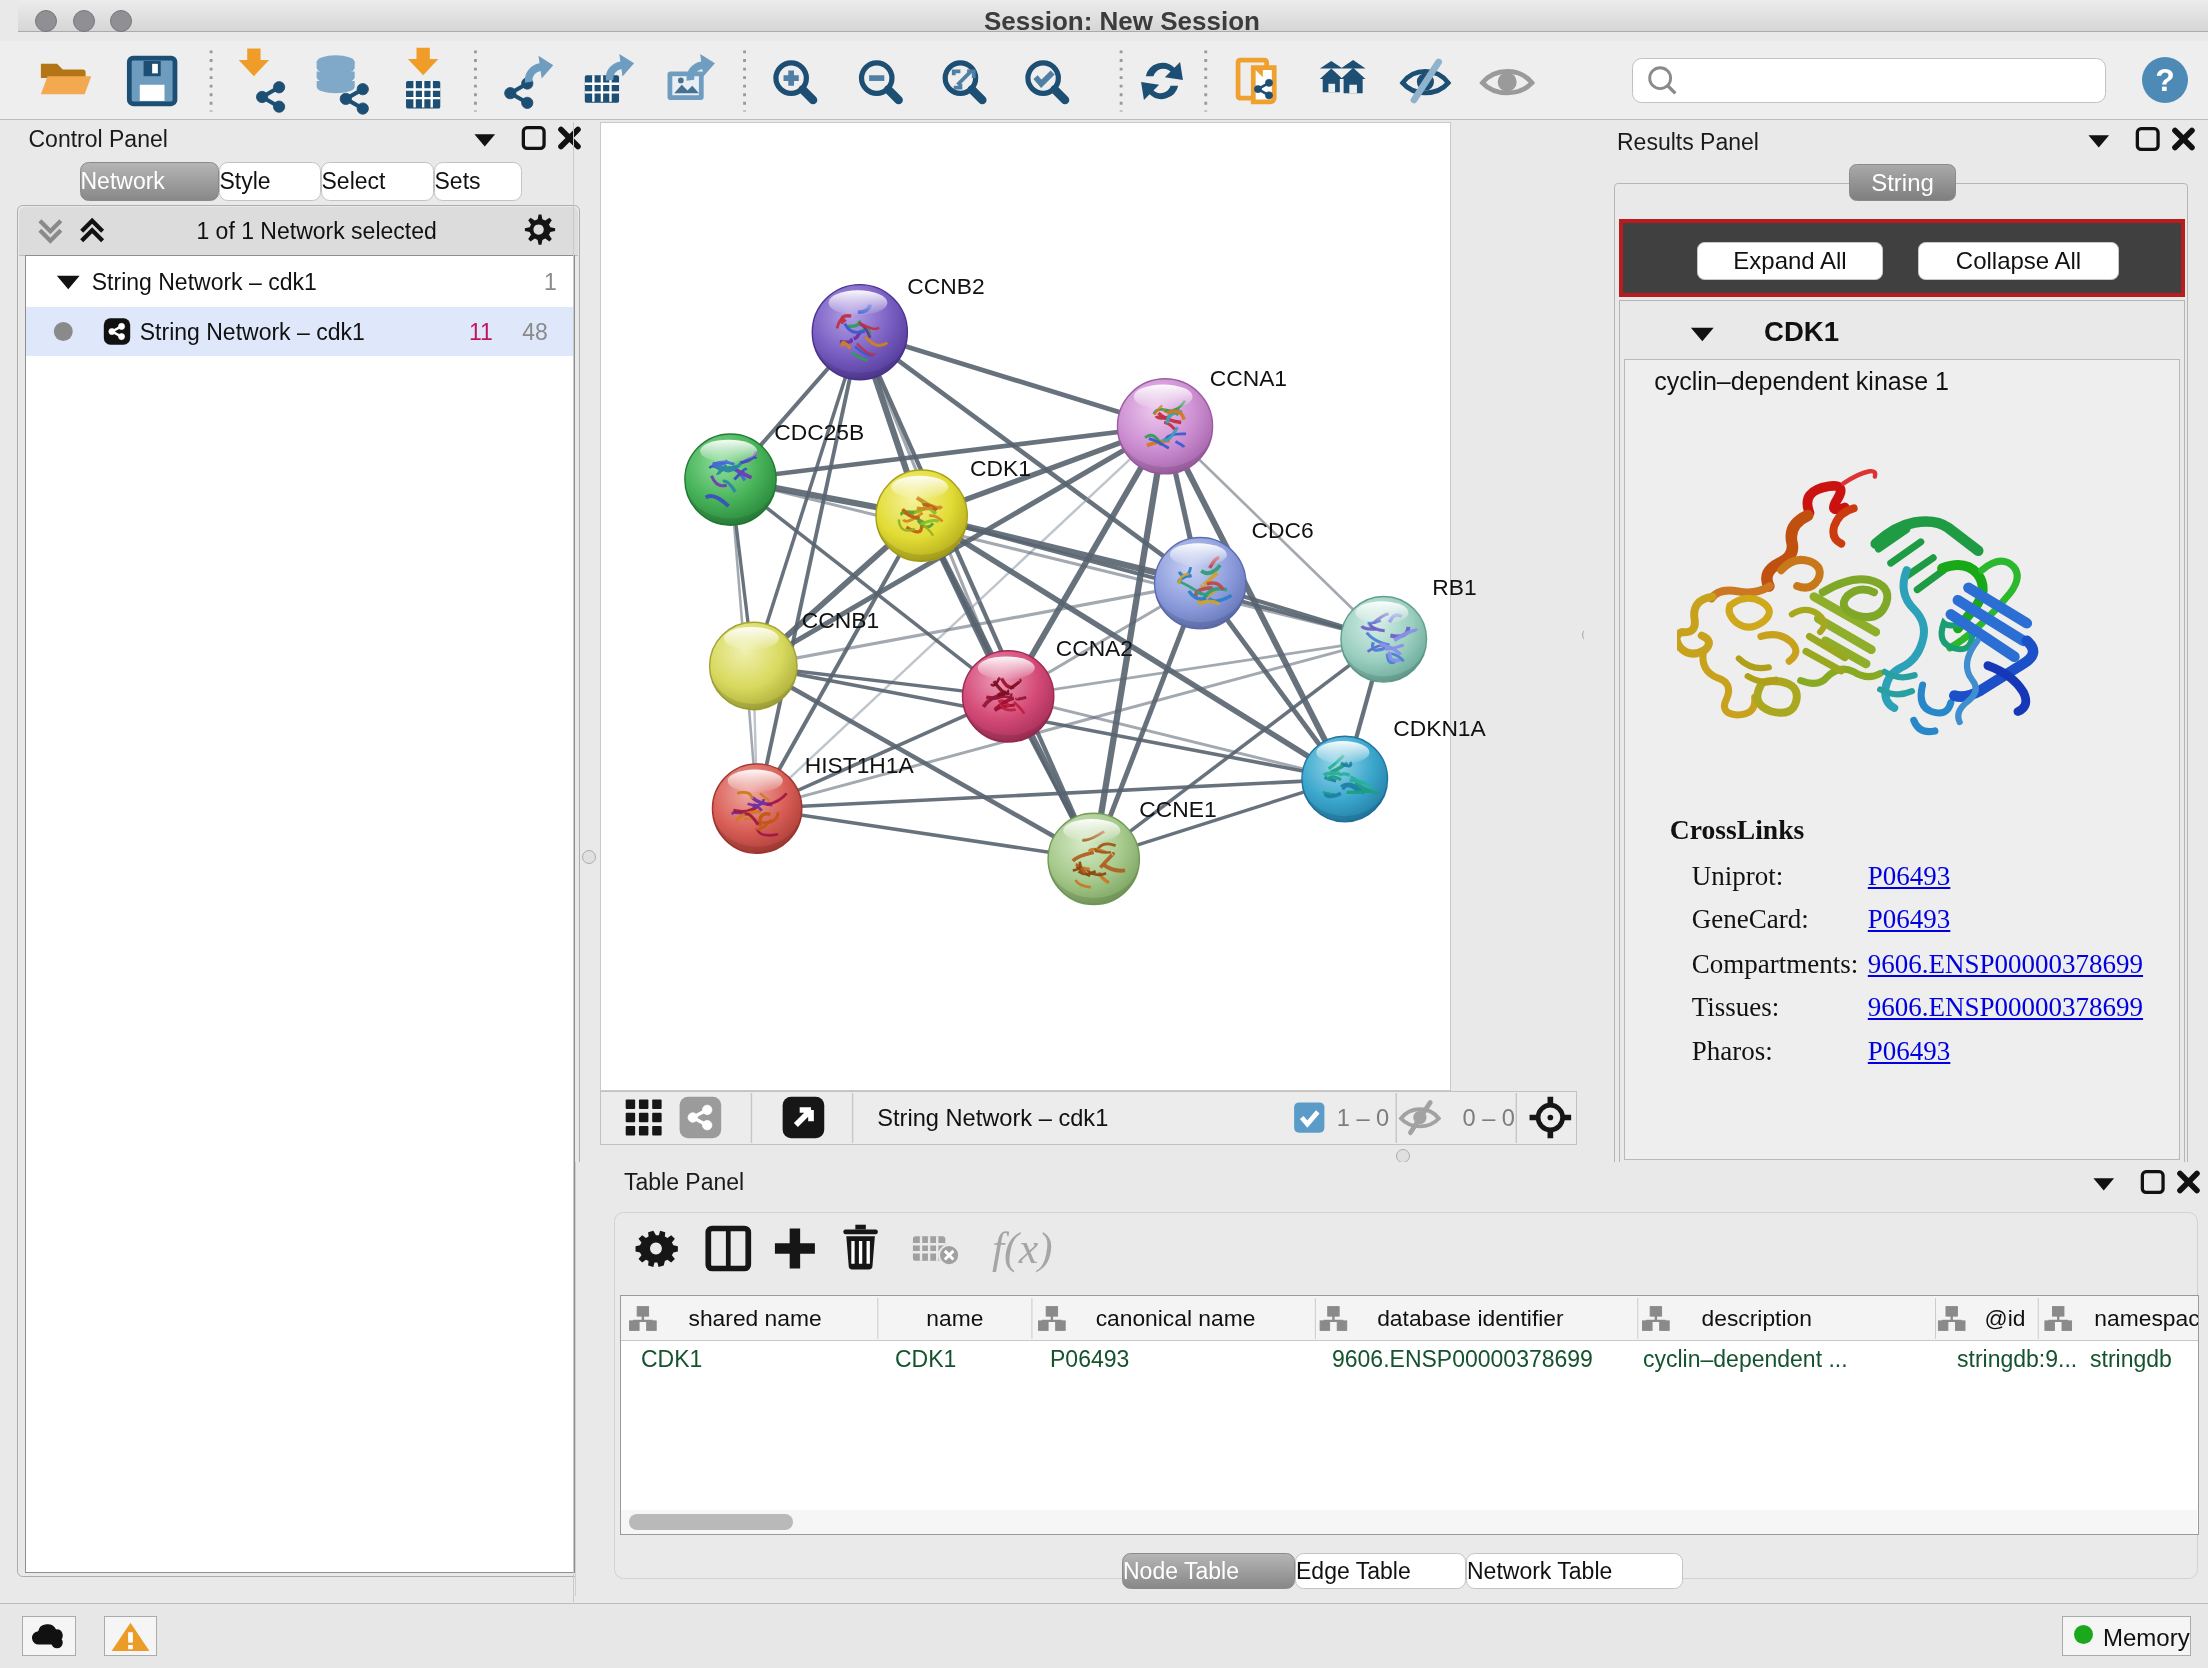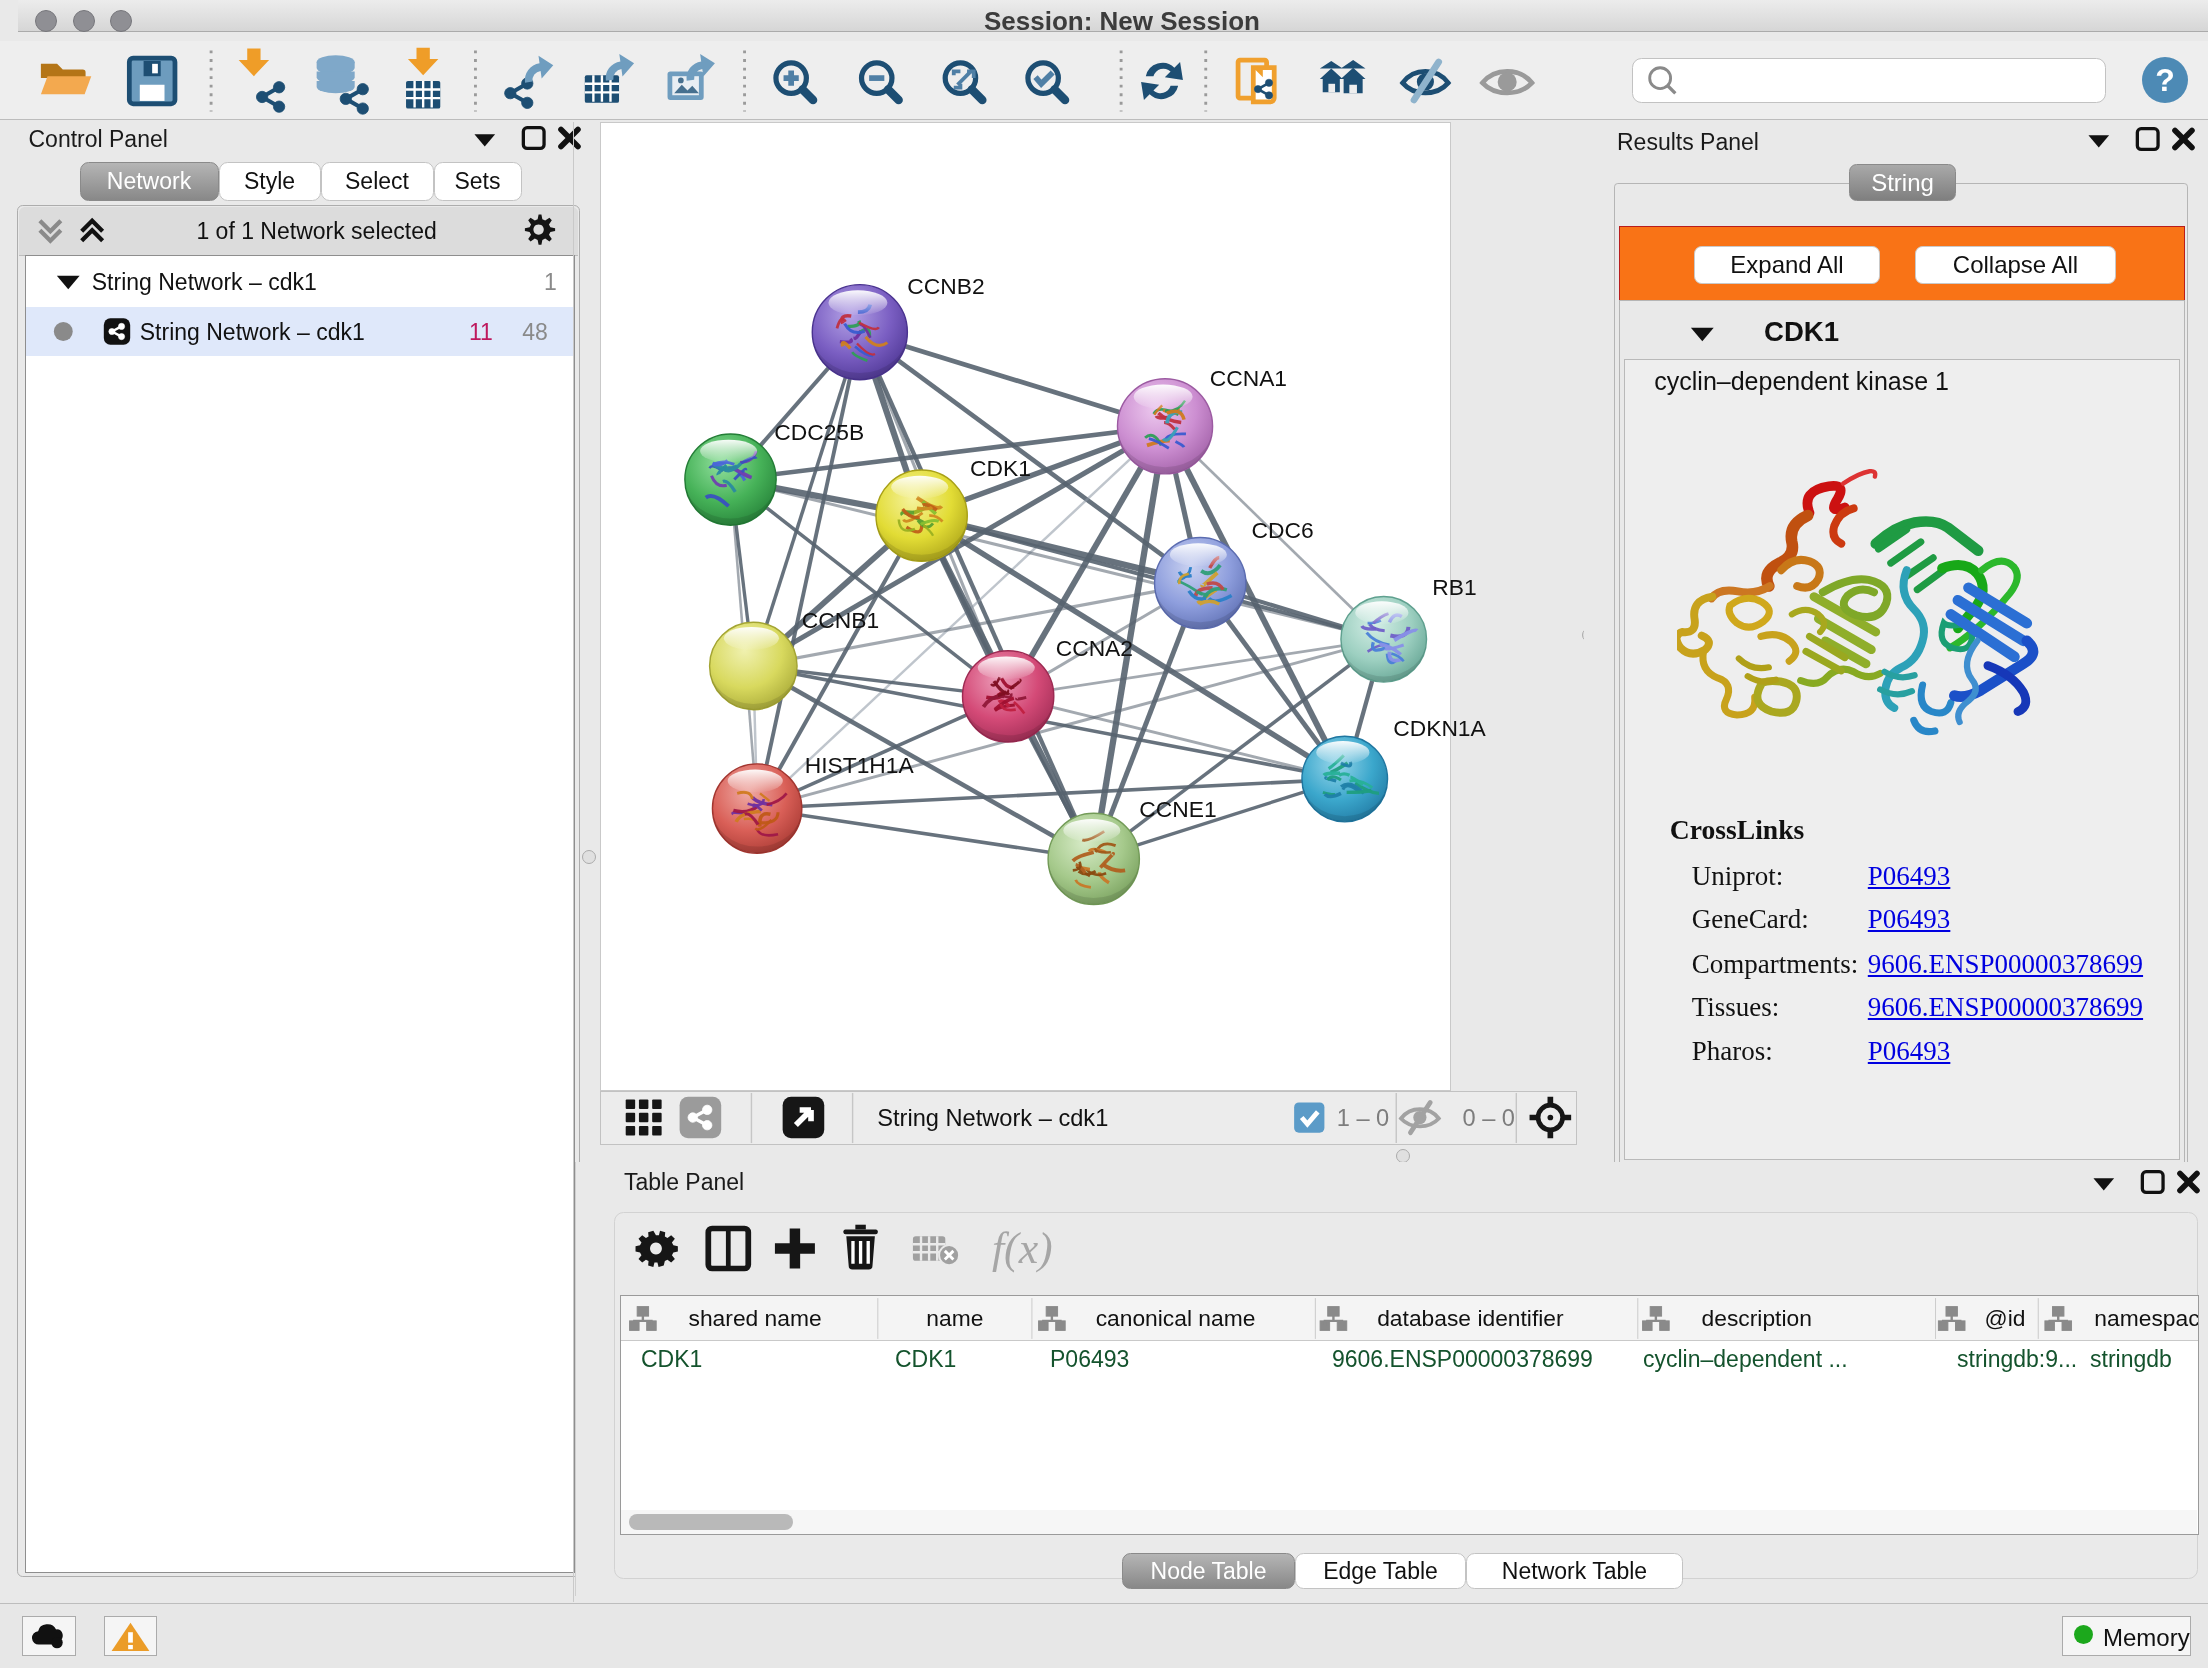--- a/index.html
+++ b/index.html
@@ -6,21 +6,21 @@
 html,body{width:2208px;height:1668px;overflow:hidden;background:#e9e9e9;font-family:"Liberation Sans",sans-serif;}
 #titlebar{position:absolute;left:18px;top:0;width:2208px;height:32px;background:linear-gradient(#ececec,#d6d6d6);border-bottom:1px solid #ababab;}
 .tl{position:absolute;top:9.5px;width:22px;height:22px;border-radius:50%;background:#8f8f94;border:1px solid #77777c;}
 #wtitle{position:absolute;top:5.7px;left:0;width:100%;text-align:center;font-size:26px;font-weight:bold;color:#3c3c3c;}
 #toolbar{position:absolute;left:0;top:41px;width:2208px;height:79px;background:#eeeeee;border-bottom:1px solid #bcbcbc;}
 #searchbox{position:absolute;left:1632px;top:17px;width:474px;height:45px;background:#fff;border:1.9px solid #c2c2c2;border-radius:9.5px;}
 #helpbtn{position:absolute;left:2142px;top:16px;width:46px;height:46px;border-radius:50%;background:#4d8ab5;color:#fff;font-size:32px;font-weight:bold;text-align:center;line-height:46px;}
 
 .ptitle{font-size:23px;color:#1a1a1a;}
 #controlpanel{position:absolute;left:9.5px;top:122px;width:563px;height:1457px;background:#e9e9e9;}
-.tab{position:absolute;top:0;height:39px;border:1px solid #c3c3c3;background:#fff;color:#111;font-size:23px;text-align:center;line-height:37px;border-radius:8.6px;}
+.tab{position:absolute;top:0;height:39px;border:1px solid #c3c3c3;background:#fff;color:#111;font-size:23px;text-align:left;line-height:37px;border-radius:8.6px;}
 .tabsel{background:linear-gradient(#b5b5b5,#888888);color:#fff;border:1px solid #8a8a8a;}
 #cp-frame{position:absolute;left:7.6px;top:83px;width:563px;height:1372px;border:1px solid #adadad;border-radius:5.7px;background:#e9e9e9;}
 #cp-bar{position:absolute;left:1px;top:1px;width:559px;height:49px;background:#dcdcdc;border-bottom:1px solid #bdbdbd;border-radius:5.7px 5.7px 0 0;}
 #cp-list{position:absolute;left:6.7px;top:49px;width:550px;height:1318px;background:#fff;border:1px solid #8e8e8e;}
 .cprow{position:absolute;left:0;width:100%;font-size:23px;color:#111;}
 
 #statusbar{position:absolute;left:0;top:1603px;width:2208px;height:66px;background:#e7e7e7;border-top:1px solid #bdbdbd;}
 .sbtn{position:absolute;top:12.4px;height:40px;background:#f5f5f5;border:1px solid #ababab;}
 
 #netview{position:absolute;left:600px;top:122px;width:851px;height:969px;background:#ffffff;border:1px solid #c9c9c9;}
@@ -634,21 +634,21 @@
 <div style="position:absolute;left:1396px;top:1149px;width:14.3px;height:14.3px;border-radius:50%;background:#e0e0e0;border:1px solid #ababab;"></div>
 <div id="resultspanel">
   <div class="ptitle" style="position:absolute;left:33px;top:6.7px;">Results Panel</div>
   <svg width="114" height="32" style="position:absolute;left:502px;top:1.9px;" viewBox="0 0 120 34">
       <path d="M2,12 l22,0 -11,13 z" fill="#111"></path>
       <rect x="54" y="5" width="22" height="22" rx="4" fill="none" stroke="#111" stroke-width="3.5"></rect>
       <path d="M94,7 l18,18 M112,7 l-18,18" stroke="#111" stroke-width="6" stroke-linecap="round"></path>
     </svg>
   <div style="position:absolute;left:29.5px;top:61px;width:574px;height:985px;border:1.9px solid #b5b5b5;border-radius:3.8px;"></div>
   <div style="position:absolute;left:265px;top:42px;width:107px;height:37px;background:linear-gradient(#a9a9a9,#7f7f7f);border:1px solid #8a8a8a;border-radius:7.6px;color:#fff;font-size:24px;text-align:center;line-height:36px;">String</div>
-  <div style="position:absolute;left:35px;top:104px;width:566px;height:78px;border:1px solid #b91c1c;background:#f97316;">
+  <div style="position:absolute;left:35px;top:97px;width:566px;height:78px;border:4px solid #b91c1c;background:#404040;">
     <div style="position:absolute;left:74px;top:19px;width:186px;height:38px;background:#fff;border:1px solid #c9c9c9;border-radius:7.6px;font-size:24px;color:#111;text-align:center;line-height:36px;">Expand All</div>
     <div style="position:absolute;left:295px;top:19px;width:201px;height:38px;background:#fff;border:1px solid #c9c9c9;border-radius:7.6px;font-size:24px;color:#111;text-align:center;line-height:36px;">Collapse All</div>
   </div>
   <div style="position:absolute;left:35px;top:178px;width:566px;height:865px;border:1px solid #b5b5b5;background:#e9e9e9;">
     <svg width="28.5" height="25" style="position:absolute;left:69px;top:21px;" viewBox="0 0 30 26">
         <path d="M2,6 l24,0 -12,14 z" fill="#111"></path>
       </svg>
     <div style="position:absolute;left:144px;top:15px;font-size:27.6px;font-weight:bold;color:#111;">CDK1</div>
     <div style="position:absolute;left:3.8px;top:58px;width:556px;height:801px;border:1px solid #b9b9b9;background:#eeeeee;overflow:hidden;">
       <div style="position:absolute;left:29.5px;top:6.7px;font-size:25px;color:#111;">cyclin–dependent kinase 1</div>

